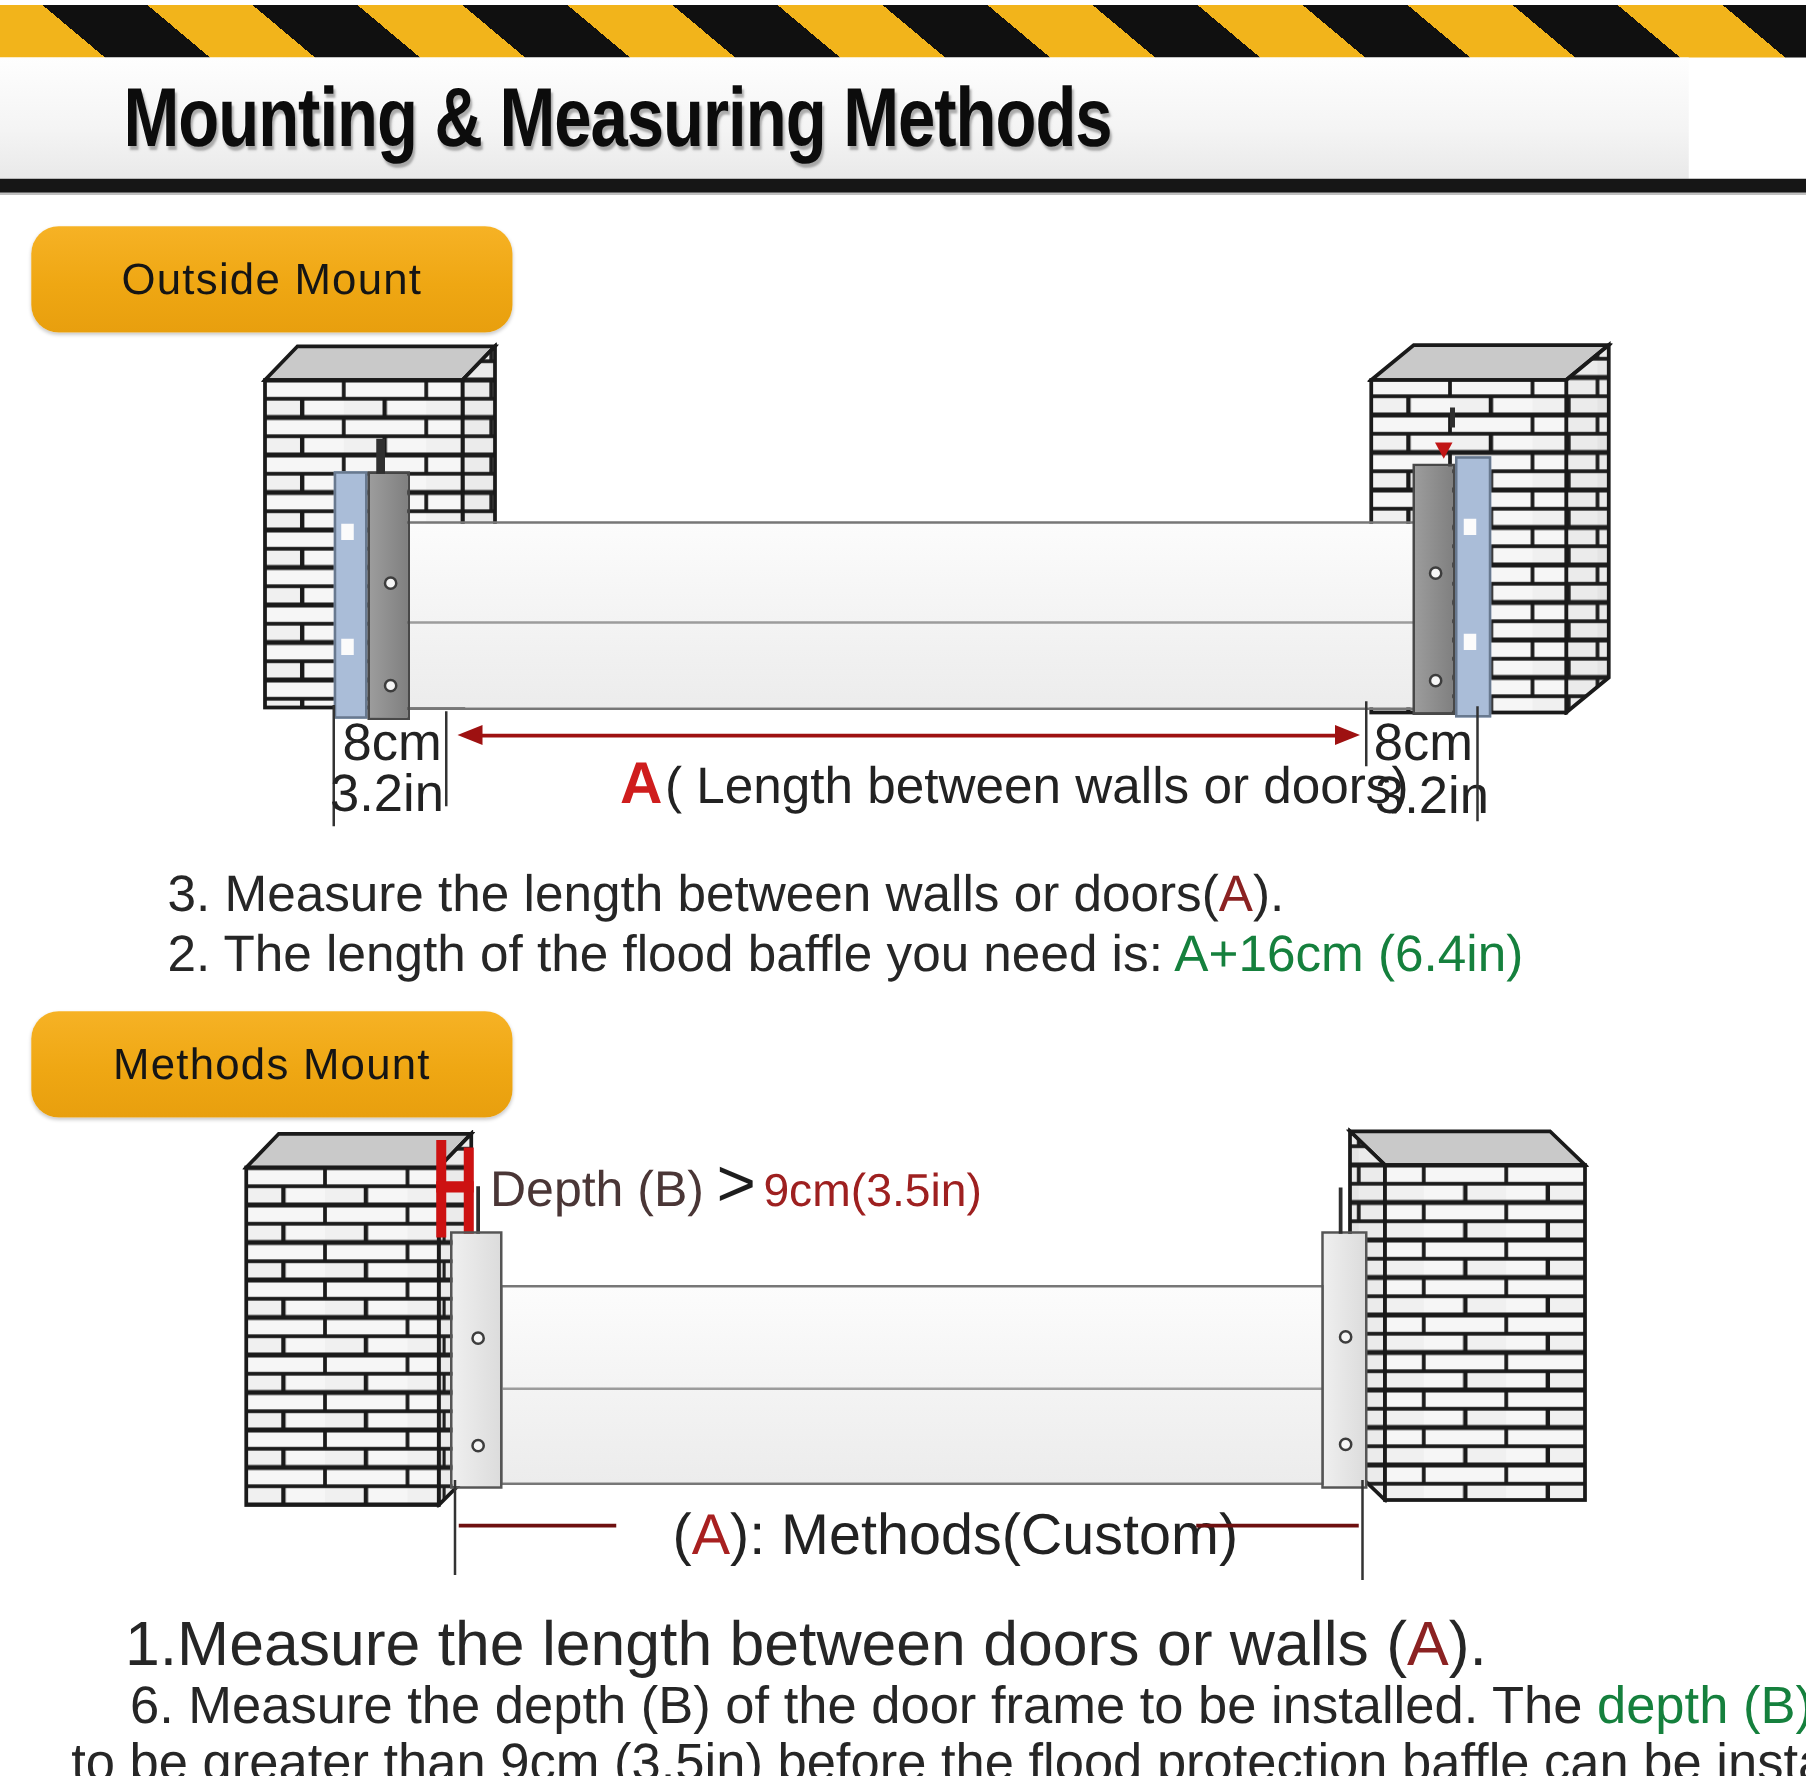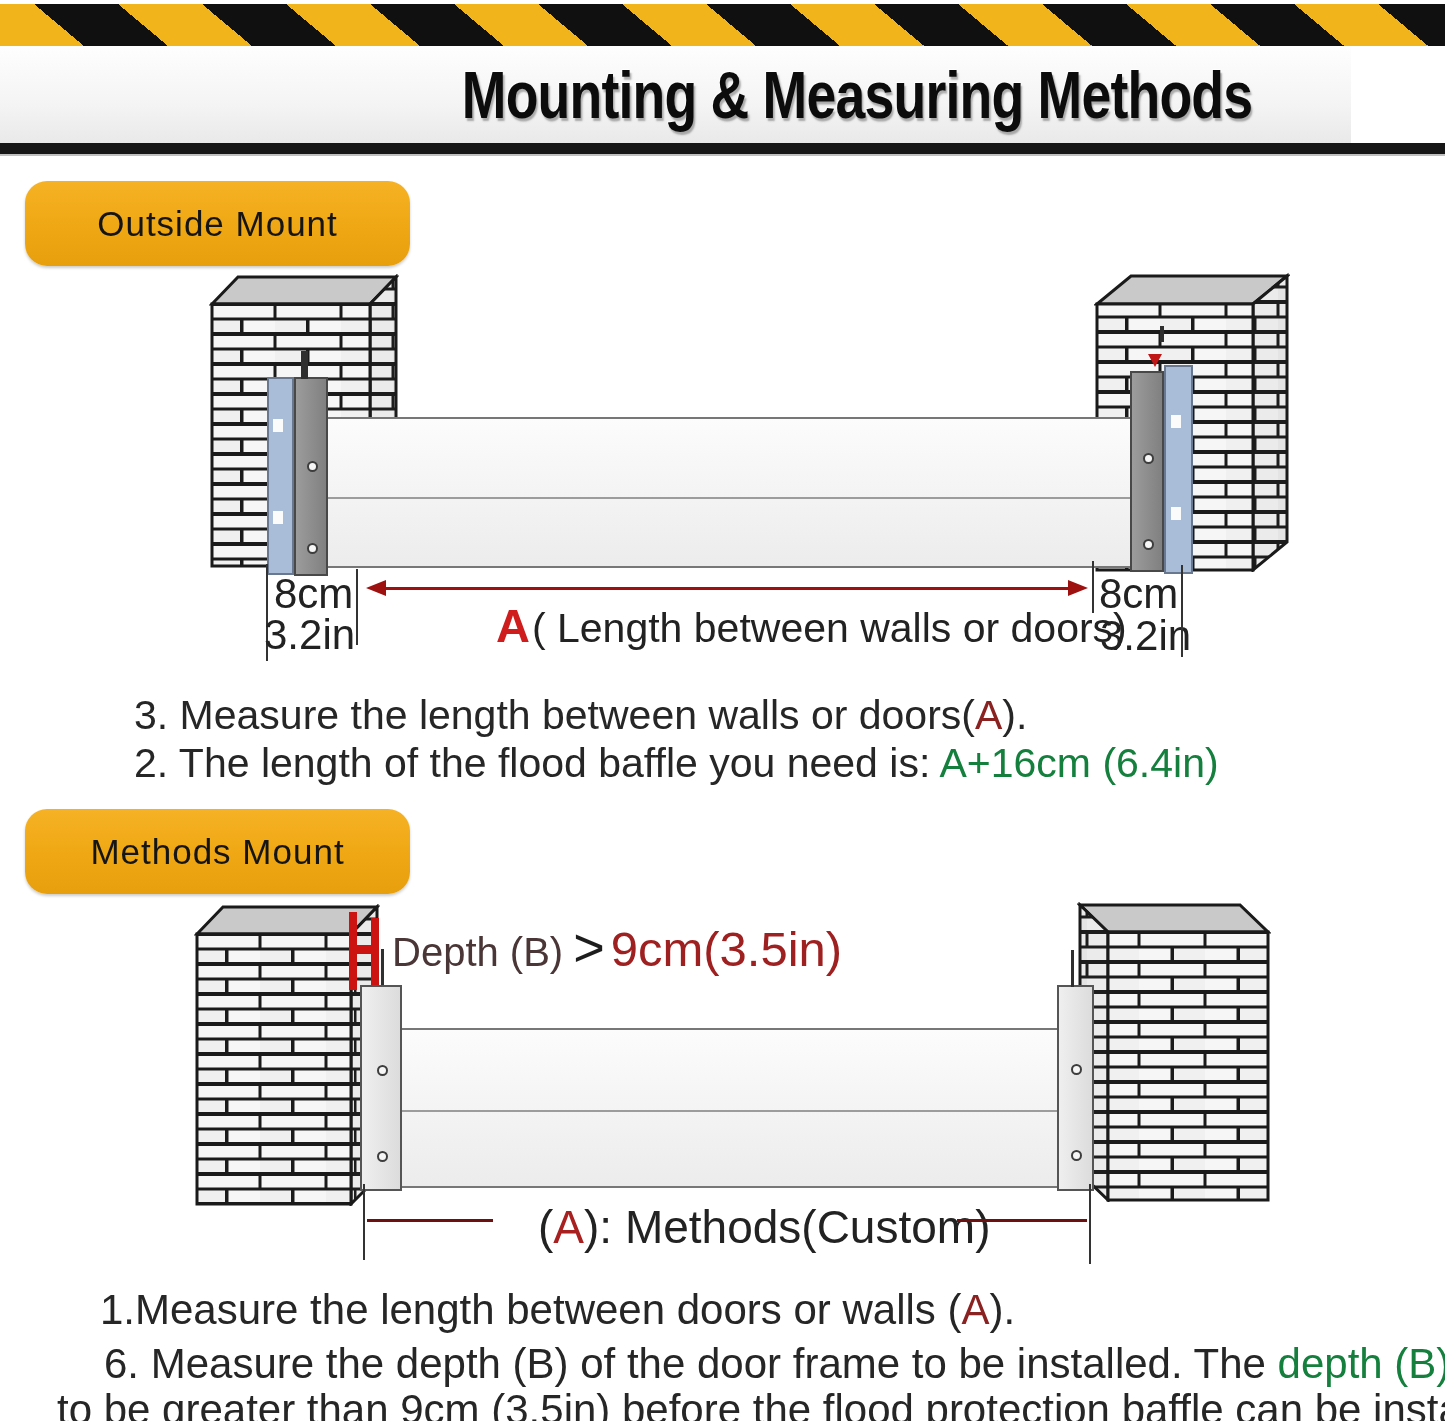--- a/index.html
+++ b/index.html
@@ -4,21 +4,21 @@
 <style>
   html,body{margin:0;padding:0;background:#ffffff;}
   .page{position:relative;width:1445px;height:1421px;background:#ffffff;overflow:hidden;
         font-family:"Liberation Sans", sans-serif;color:#1f1f1f;}
 
   
   .stripes{position:absolute;left:0;top:4px;width:1445px;height:42px;
     background:repeating-linear-gradient(40deg,#f2b41b 0 54px,#101010 54px 108px);}
   .title-band{position:absolute;left:0;top:46px;width:1351px;height:97px;
     background:linear-gradient(180deg,#fefefe 0%,#f4f4f4 60%,#e9e9e9 100%);
-    display:flex;align-items:center;justify-content:flex-end;}
+    display:flex;align-items:center;justify-content:flex-start;}
   .big-title{font-size:67px;font-weight:700;letter-spacing:-1px;color:#0c0c0c;
     transform:scaleX(0.80);transform-origin:center;
     text-shadow:2px 3px 2px rgba(110,110,110,.55),-1px -1px 0 rgba(255,255,255,.8);}
   .dark-bar{position:absolute;left:0;top:143px;width:1445px;height:11px;background:#161616;
     box-shadow:0 2px 0 rgba(0,0,0,.25);}
 
   
   .badge{position:absolute;width:385px;height:85px;border-radius:22px;
     background:linear-gradient(180deg,#f6b225 0%,#efa713 55%,#e89f0e 100%);
     display:flex;align-items:center;justify-content:center;
@@ -58,21 +58,21 @@
   .red-a{color:#8b2222;}
   .span-label{position:absolute;display:flex;align-items:baseline;white-space:nowrap;}
   .span-label .a{font-size:47px;font-weight:700;color:#cf1d1d;margin-right:2px;}
   .span-label .rest{font-size:41px;color:#222;}
   .len-label{position:absolute;display:flex;align-items:baseline;white-space:nowrap;
     font-size:46px;color:#222;}
   .len-label .a{color:#a82020;}
   .depth-label{position:absolute;display:flex;align-items:baseline;white-space:nowrap;}
   .depth-label .d1{font-size:40px;color:#4a3636;}
   .depth-label .gt{font-size:54px;color:#1d1d1d;margin:0 6px 0 10px;}
-  .depth-label .d2{font-size:49px;color:#9e2020;}
+  .depth-label .d2{font-size:37px;color:#9e2020;}
 
   svg.pillar{position:absolute;}
   svg.mirror{transform:scaleX(-1);}
 </style>
 </head>
 <body>
 
 <div class="page">
 
   <svg width="0" height="0" style="position:absolute">
@@ -209,21 +209,21 @@
   <div class="vline" style="left:363px;top:1184px;height:76px;"></div>
   <div class="hline-red" style="left:367px;top:1219px;width:126px;"></div>
   <div class="len-label" style="left:538px;top:1200px;">
     <span>(</span>
       <span class="a">A</span>
       <span>): Methods(Custom)</span>
   </div>
   <div class="hline-red" style="left:957px;top:1219px;width:130px;"></div>
   <div class="vline" style="left:1089px;top:1184px;height:80px;"></div>
 
-  <div class="steps" style="left:100px;top:1286px;font-size:42px;">
+  <div class="steps" style="left:100px;top:1286px;font-size:50px;">
     <span>1.Measure the length between doors or walls (</span><span class="red-a">A</span><span>).</span>
   </div>
   <div class="steps" style="left:104px;top:1340px;font-size:42px;">
     <span>6. Measure the depth (B) of the door frame to be installed. The </span><span class="red-strong">depth (B)</span>
   </div>
   <div class="steps" style="left:57px;top:1386px;font-size:42px;">to be greater than 9cm (3.5in) before the flood protection baffle can be installed.</div>
 
 </div>
 
 </body></html>

